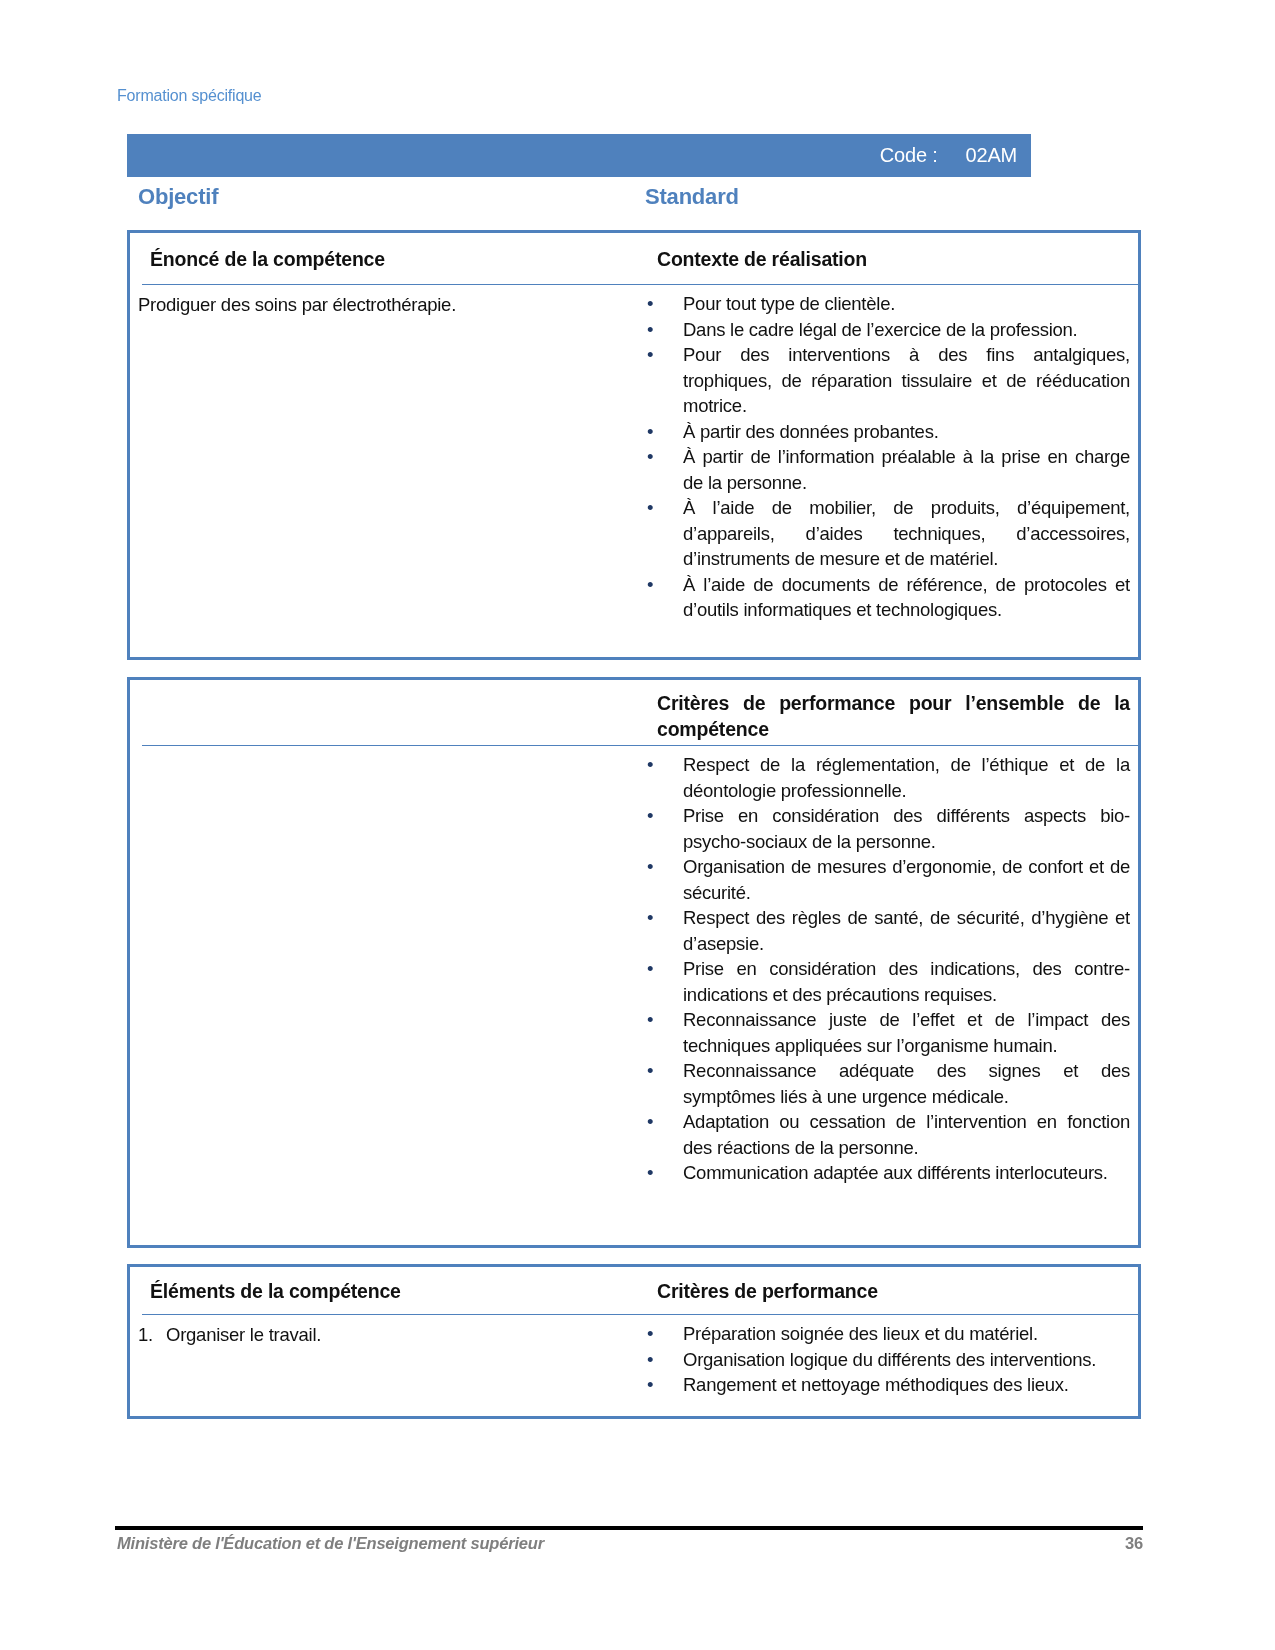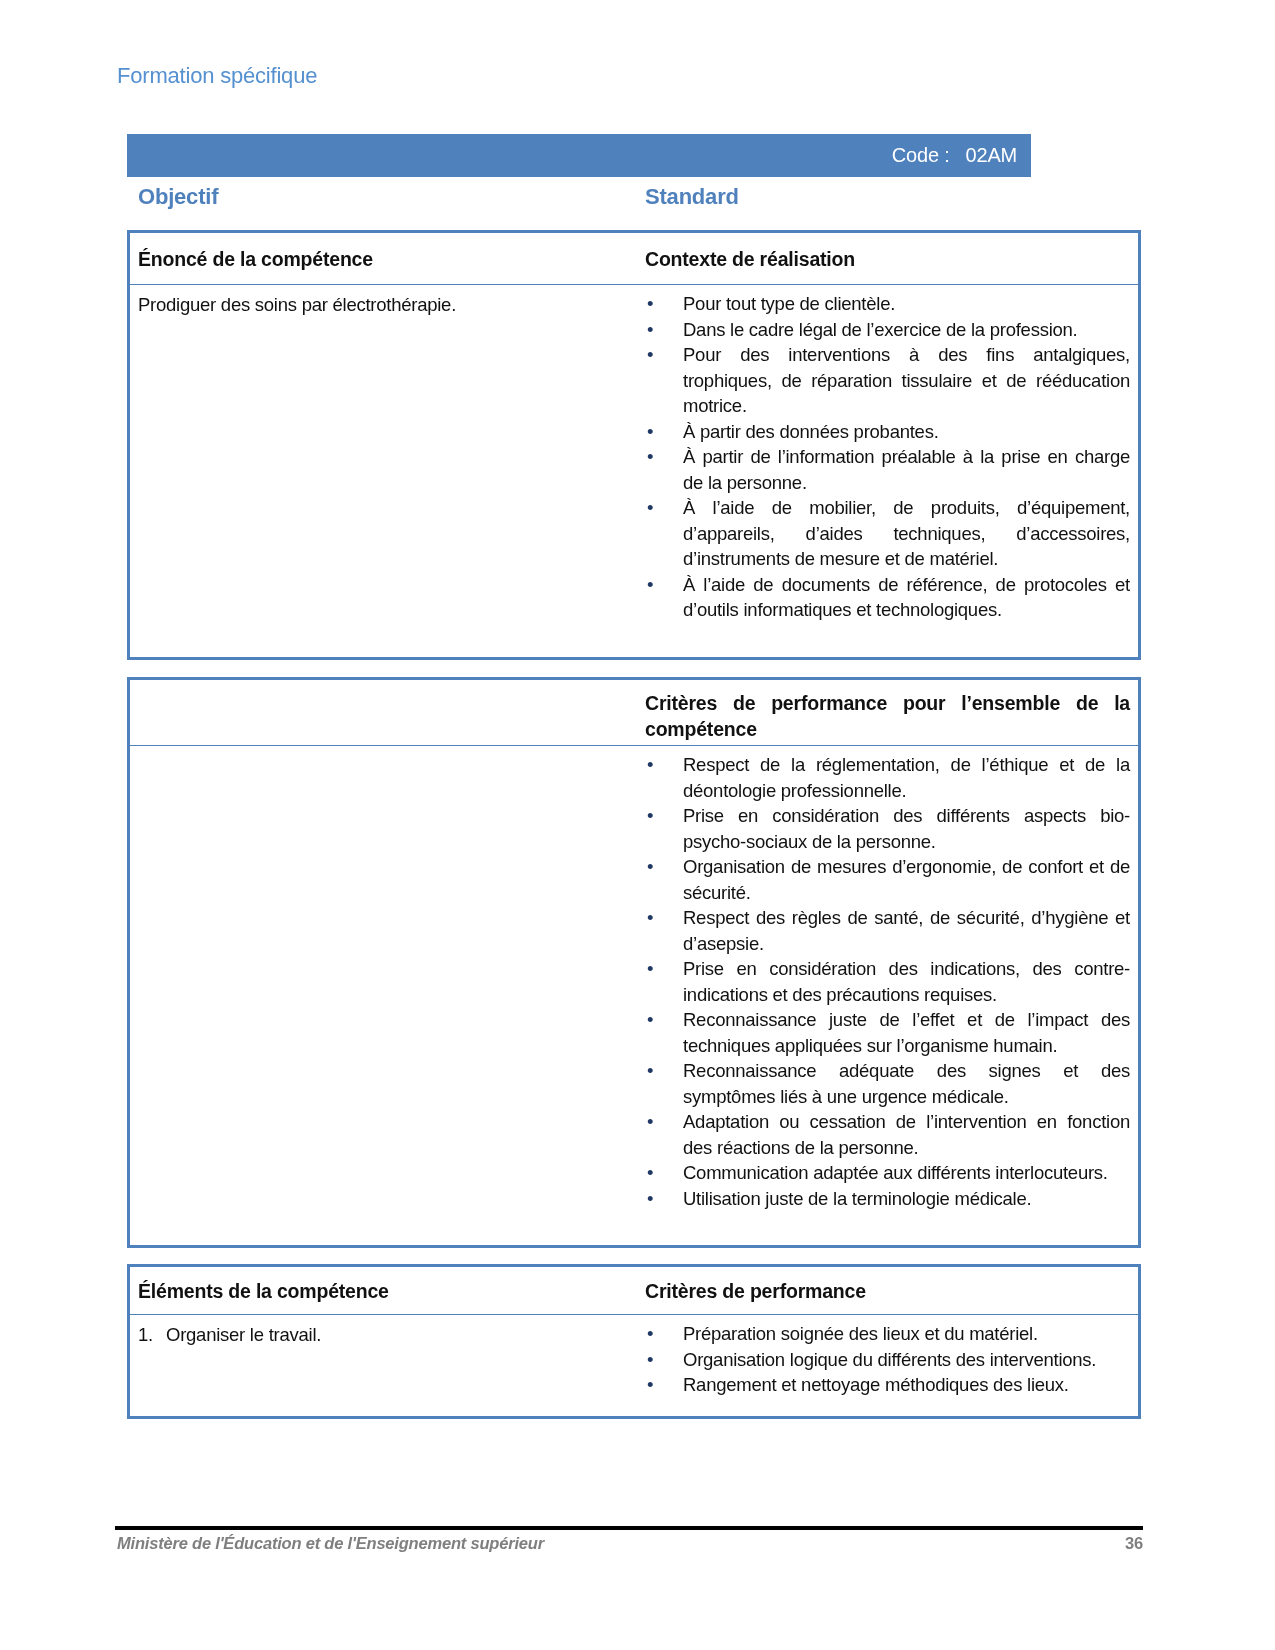--- a/index.html
+++ b/index.html
@@ -16,49 +16,49 @@
     position:relative;
     width:1275px;height:1650px;
     background:#ffffff;
     margin:0 auto;
     font-family:"Liberation Sans","DejaVu Sans",sans-serif;
     color:var(--ink);
     overflow:hidden;
   }
   
   .section-label{
-    position:absolute;left:117px;top:63px;
-    font-size:22px;color:var(--accent-light);
+    position:absolute;left:117px;top:87px;
+    font-size:16px;color:var(--accent-light);
     letter-spacing:-0.2px;
   }
   
   .code-band{
     position:absolute;left:127px;top:134px;width:904px;height:43px;
     background:var(--accent);color:#ffffff;
     display:flex;align-items:center;justify-content:flex-end;
     padding-right:14px;font-size:20px;letter-spacing:-0.2px;
   }
-  .code-band .code-value{margin-left:16px;text-align:right;}
+  .code-band .code-value{margin-left:28px;text-align:right;}
   
   .title-row{
     position:absolute;left:127px;top:184px;width:1014px;
     display:grid;grid-template-columns:518px 1fr;
   }
   .title-row .t{
     font-size:22px;font-weight:bold;color:var(--accent);letter-spacing:-0.2px;
   }
   .title-row .t.left{padding-left:11px;}
   
   .tbl{
     position:absolute;left:127px;width:1014px;
     border:3px solid var(--accent);
     background:#ffffff;
   }
   .row{display:grid;grid-template-columns:515px 1fr;}
-  .tbl-head{border-bottom:1.5px solid var(--accent);}
+  .tbl-head{border-bottom:1.5px solid var(--accent);margin-left:12px;}
   .cell{font-size:18.5px;line-height:25.5px;letter-spacing:-0.25px;}
   .cell.head{font-weight:bold;font-size:19.5px;letter-spacing:-0.2px;line-height:26px;}
   .cell-l{padding:0 10px 0 8px;}
   .cell-r{padding:0 8px 0 0;}
   .tbl-head .cell-l{padding-top:13px;padding-bottom:12px;}
   .tbl-head .cell-r{padding-top:13px;padding-bottom:12px;text-align:justify;}
   .tbl-body .cell-l{padding-top:7px;padding-bottom:12px;}
   .tbl-body .cell-r{padding-top:6px;padding-bottom:12px;}
   .tbl1{top:230px;min-height:430px;}
   .tbl2{top:677px;min-height:571px;}
@@ -141,21 +141,20 @@
 
         <li>Respect de la réglementation, de l’éthique et de la déontologie professionnelle.</li>
             <li>Prise en considération des différents aspects bio-psycho-sociaux de la personne.</li>
             <li>Organisation de mesures d’ergonomie, de confort et de sécurité.</li>
             <li>Respect des règles de santé, de sécurité, d’hygiène et d’asepsie.</li>
             <li>Prise en considération des indications, des contre-indications et des précautions requises.</li>
             <li>Reconnaissance juste de l’effet et de l’impact des techniques appliquées sur l’organisme humain.</li>
             <li>Reconnaissance adéquate des signes et des symptômes liés à une urgence médicale.</li>
             <li>Adaptation ou cessation de l’intervention en fonction des réactions de la personne.</li>
             <li>Communication adaptée aux différents interlocuteurs.</li>
-            <li>Utilisation juste de la terminologie médicale.</li>
           </ul>
       </div>
     </div>
   </section>
 
   <section class="tbl tbl3">
     <div class="row tbl-head">
       <div class="cell head cell-l">Éléments de la compétence</div>
       <div class="cell head cell-r">Critères de performance</div>
     </div>

